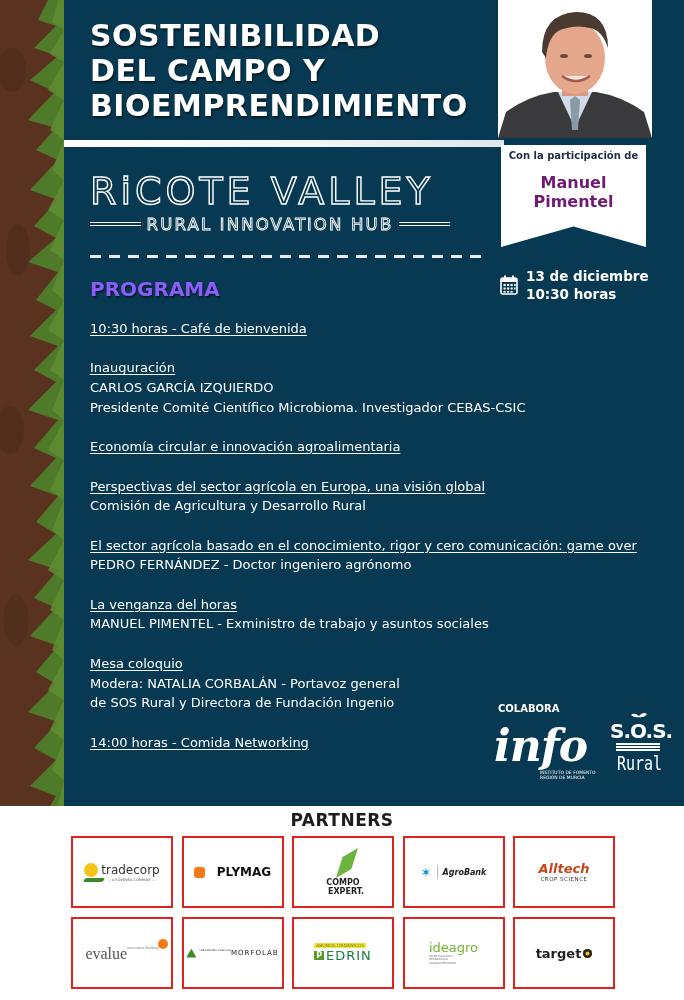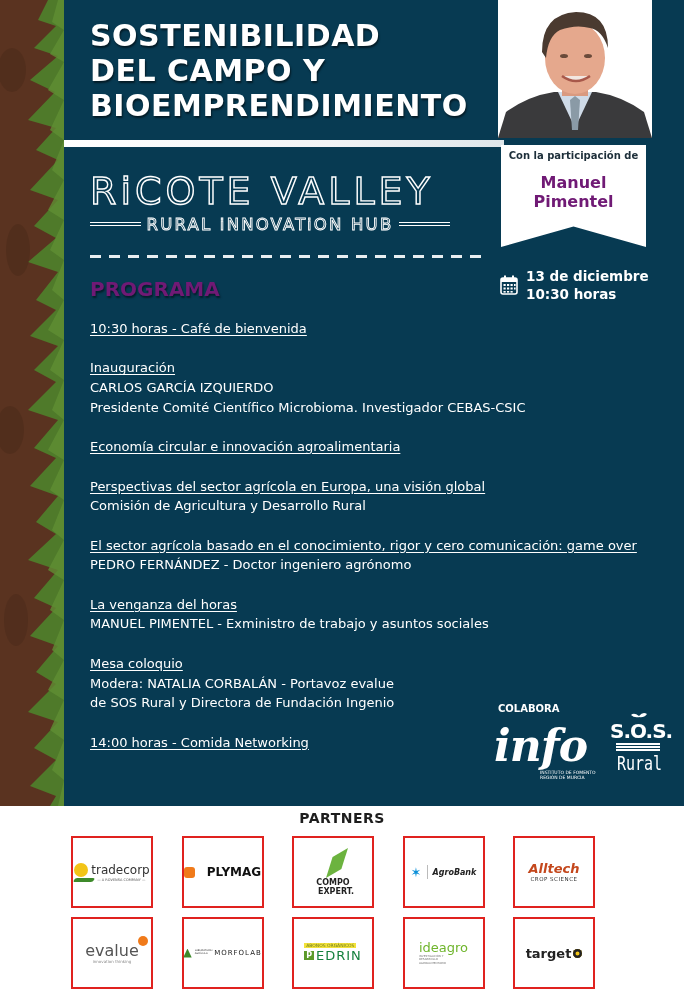--- a/index.html
+++ b/index.html
@@ -68,21 +68,21 @@
     font-family: "DejaVu Sans", sans-serif; font-size: 16.5px; letter-spacing: 2.2px;
     color: transparent; -webkit-text-stroke: 0.9px #ffffff; white-space: nowrap;
   }
   .dashes {
     position: absolute; left: 90px; top: 255px; width: 395px; height: 3px;
     background-image: repeating-linear-gradient(90deg, #e8eef1 0 11px, transparent 11px 19px);
   }
 
   .programa-heading {
     position: absolute; left: 90px; top: 277px;
-    font-weight: bold; font-size: 20px; color: #701a75;
+    font-weight: bold; font-size: 20px; color: #8b5cf6;
     text-shadow: 1px 2px 2px rgba(0,0,0,0.5);
     font-family: "DejaVu Sans", sans-serif;
   }
 
   .date {
     position: absolute; left: 500px; top: 267px;
     display: flex; align-items: center; gap: 8px; color: #ffffff;
   }
   .date .cal { width: 18px; height: 20px; }
   .date .lines { font-size: 13.5px; font-weight: bold; line-height: 18px; font-family: "DejaVu Sans", sans-serif; }
@@ -118,29 +118,29 @@
   .sos-logo .sos { font-family: "DejaVu Sans", sans-serif; font-weight: bold; font-size: 20px; line-height: 22px; margin-top: 8px; letter-spacing: -1px; }
   .sos-logo .stripe { height: 8px; margin: 1px 6px; background: repeating-linear-gradient(0deg,#fff 0 1.5px, transparent 1.5px 3px); }
   .sos-logo .rural { font-family: "DejaVu Sans Mono", monospace; font-size: 20px; line-height: 22px; transform: scaleX(0.75); }
 
   
   .partners {
     position: absolute; left: 0; top: 806px; width: 684px; height: 194px; background: #ffffff;
   }
   .partners-title {
     position: absolute; left: 0; width: 684px; top: 4px; text-align: center;
-    font-weight: bold; font-size: 14px; color: #1d1d1d; letter-spacing: 0.5px;
+    font-weight: bold; font-size: 17px; color: #1d1d1d; letter-spacing: 0.5px;
     font-family: "DejaVu Sans", sans-serif;
   }
   .grid {
     position: absolute; left: 71px; top: 30px;
     display: grid; grid-template-columns: repeat(5, 101px); column-gap: 9.5px; row-gap: 9px;
   }
   .card {
-    width: 82px; height: 72px; border: 2px solid #e0221f; background: #fff;
+    width: 102px; height: 72px; border: 2px solid #e0221f; background: #fff;
     display: flex; align-items: center; justify-content: center; position: relative;
   }
   .lg { font-family: "DejaVu Sans", sans-serif; display: flex; align-items: center; justify-content: center; }
 </style>
 </head>
 <body>
 
 <div class="soil">
   <svg width="70" height="806" viewBox="0 0 70 806">
     <rect x="0" y="0" width="70" height="806" fill="#5a3320"></rect>
@@ -249,21 +249,21 @@
   <div class="item">
     <span class="head">El sector agrícola basado en el conocimiento, rigor y cero comunicación: game over</span>
     <span class="line">PEDRO FERNÁNDEZ - Doctor ingeniero agrónomo</span>
   </div>
   <div class="item">
     <span class="head">La venganza del horas</span>
     <span class="line">MANUEL PIMENTEL - Exministro de trabajo y asuntos sociales</span>
   </div>
   <div class="item narrow">
     <span class="head">Mesa coloquio</span>
-    <span class="line">Modera: NATALIA CORBALÁN - Portavoz evalue</span>
+    <span class="line">Modera: NATALIA CORBALÁN - Portavoz general</span>
     <span class="line">de SOS Rural y Directora de Fundación Ingenio</span>
   </div>
   <div class="item">
     <span class="head">14:00 horas - Comida Networking</span>
   </div>
 </div>
 
 <div class="collab">COLABORA</div>
 <div class="info-logo">
   <div class="word">info</div>
@@ -319,21 +319,21 @@
     </div>
 
     <div class="card">
       <div class="lg" style="flex-direction:column;">
         <span style="font-size:13px;font-weight:bold;font-style:italic;color:#c4471c;line-height:14px;">Alltech</span>
         <span style="font-size:5.5px;color:#333;letter-spacing:0.5px;">CROP SCIENCE</span>
       </div>
     </div>
 
     <div class="card">
-      <div class="lg" style="flex-direction:column;align-items:center;position:relative;">
+      <div class="lg" style="flex-direction:row;align-items:flex-start;position:relative;font-family:Liberation Serif, serif;">
         <span style="font-size:16px;color:#555;line-height:17px;">evalue</span>
         <span style="font-size:4px;color:#888;">innovation thinking</span>
         <span style="position:absolute;right:-9px;top:-6px;width:10px;height:10px;border-radius:50%;background:#f07a1a;"></span>
       </div>
     </div>
 
     <div class="card">
       <div class="lg" style="gap:3px;">
         <span style="width:10px;height:9px;background:#3d8a2a;clip-path:polygon(50% 0,100% 100%,0 100%);display:inline-block;"></span>
         <div style="display:flex;flex-direction:row;">

